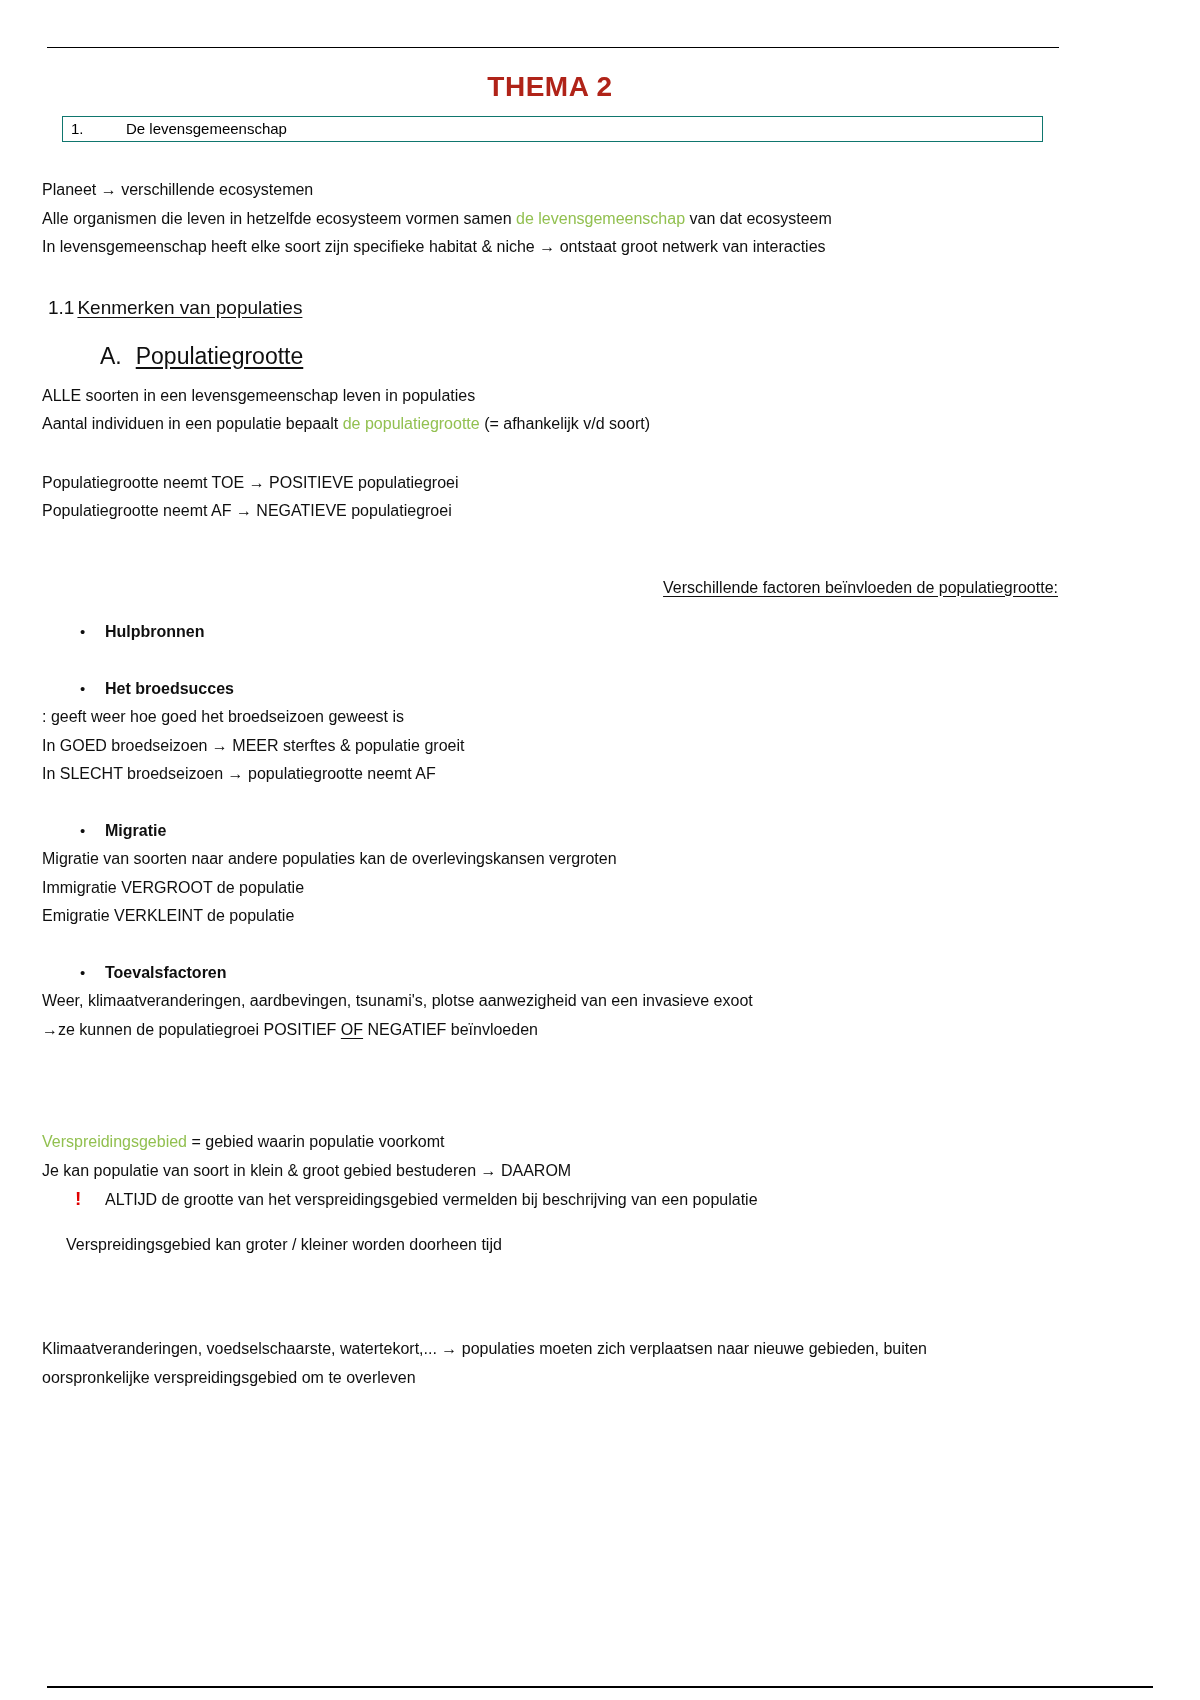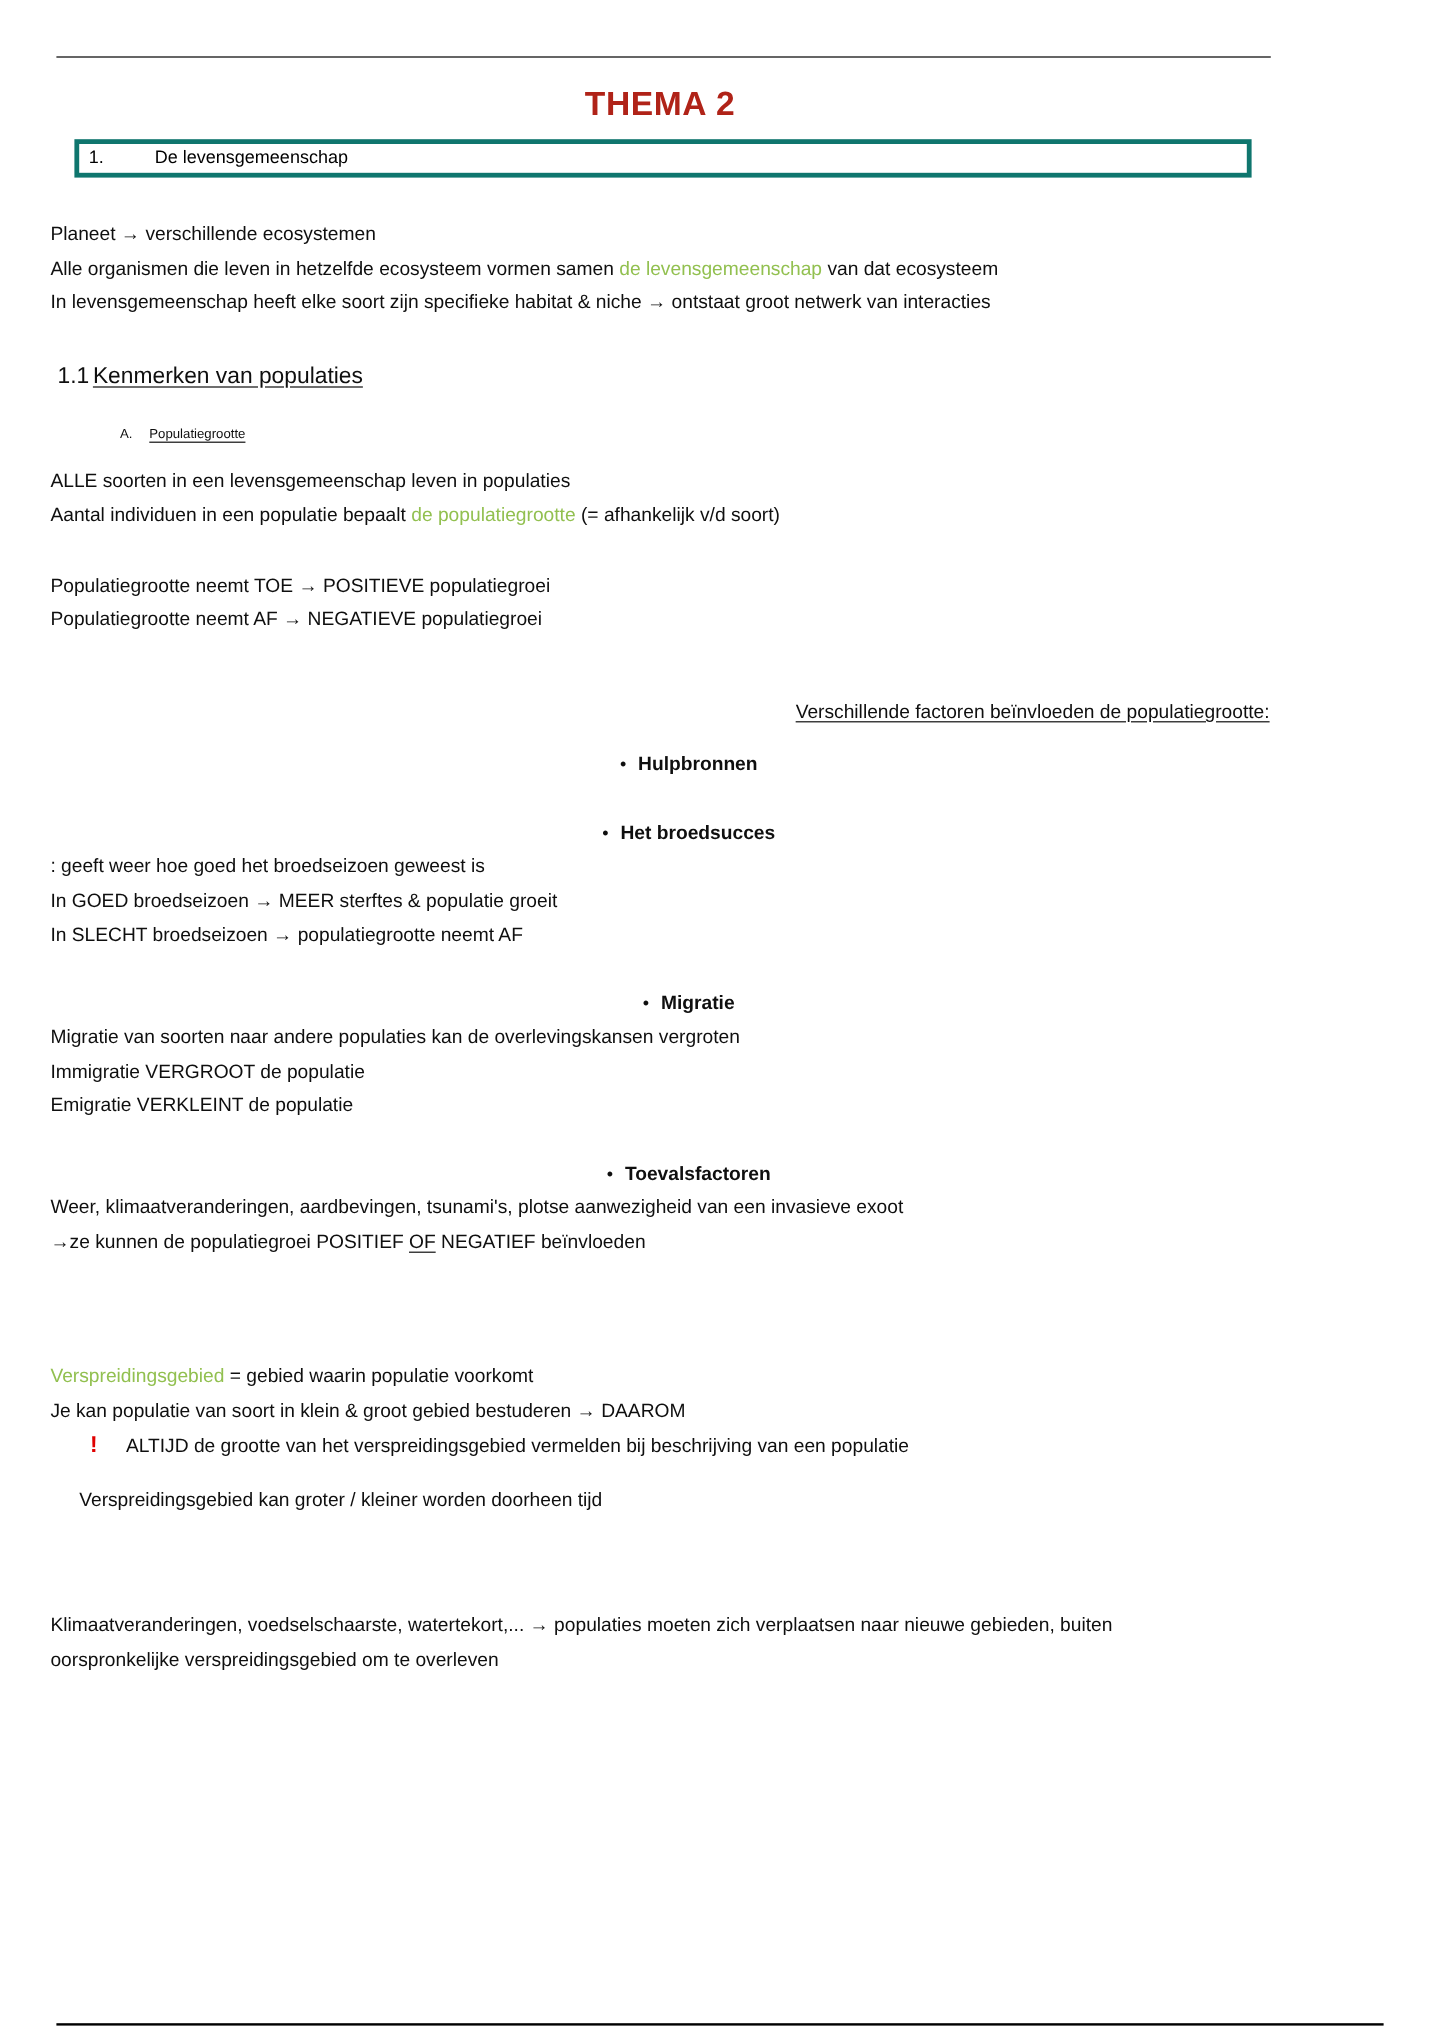--- a/index.html
+++ b/index.html
@@ -17,43 +17,43 @@
   .content { position:absolute; left:42px; top:0; width:1016px; }
 
   .title {
     margin-top:70px; text-align:center;
     font-size:28px; font-weight:700; letter-spacing:0.5px;
     color:var(--title_red, #B02318); line-height:33px;
   }
 
   .section-box {
     margin-top:13px; margin-left:20px; width:981px;
-    border:4px solid #0f766e; padding:2px 8px;
+    border:1px solid #0f766e; padding:2px 8px;
     font-size:15px; line-height:20px; color:#000;
   }
   .box-num { display:inline-block; width:55px; }
 
   .para { font-size:16px; line-height:28.5px; color:#0f0f0f; }
   .line { display:block; }
   .green { color:var(--accent_green, #92C050); }
   .u { text-decoration:underline; text-underline-offset:3px; }
 
   .intro { margin-top:34px; }
 
   .h11 { margin-top:34px; margin-left:6px; font-size:19px; font-weight:400; line-height:24px; color:#0f0f0f; }
   .h11-num { margin-right:3px; }
 
-  .hA { margin-top:24px; margin-left:58px; font-size:11px; font-weight:400; line-height:24px; color:#0f0f0f; }
+  .hA { margin-top:24px; margin-left:58px; font-size:23px; font-weight:400; line-height:24px; color:#0f0f0f; }
   .hA-label { margin-right:14px; }
 
   .pop { margin-top:14px; }
   .growth { margin-top:30px; }
   .factors-heading { margin-top:48px;text-align:right; }
 
-  .bullet-row { padding-left:38px; margin-top:16px; font-size:16px; line-height:28.5px; color:#0f0f0f;text-align:center; }
+  .bullet-row { padding-left:38px; margin-top:16px; font-size:16px; line-height:28.5px; color:#0f0f0f; }
   .bullet-row.gap { margin-top:28px; }
   .bullet { display:inline-block; width:25px; font-size:15px; }
   .btitle { font-weight:700; }
   .tight { margin-top:0; }
 
   .spread { margin-top:84px; }
   .alert-line { padding-left:33px; }
   .alert-mark {
     display:inline-block; width:30px;
     color:var(--alert_red, #E00000); font-weight:700; font-size:19px;

